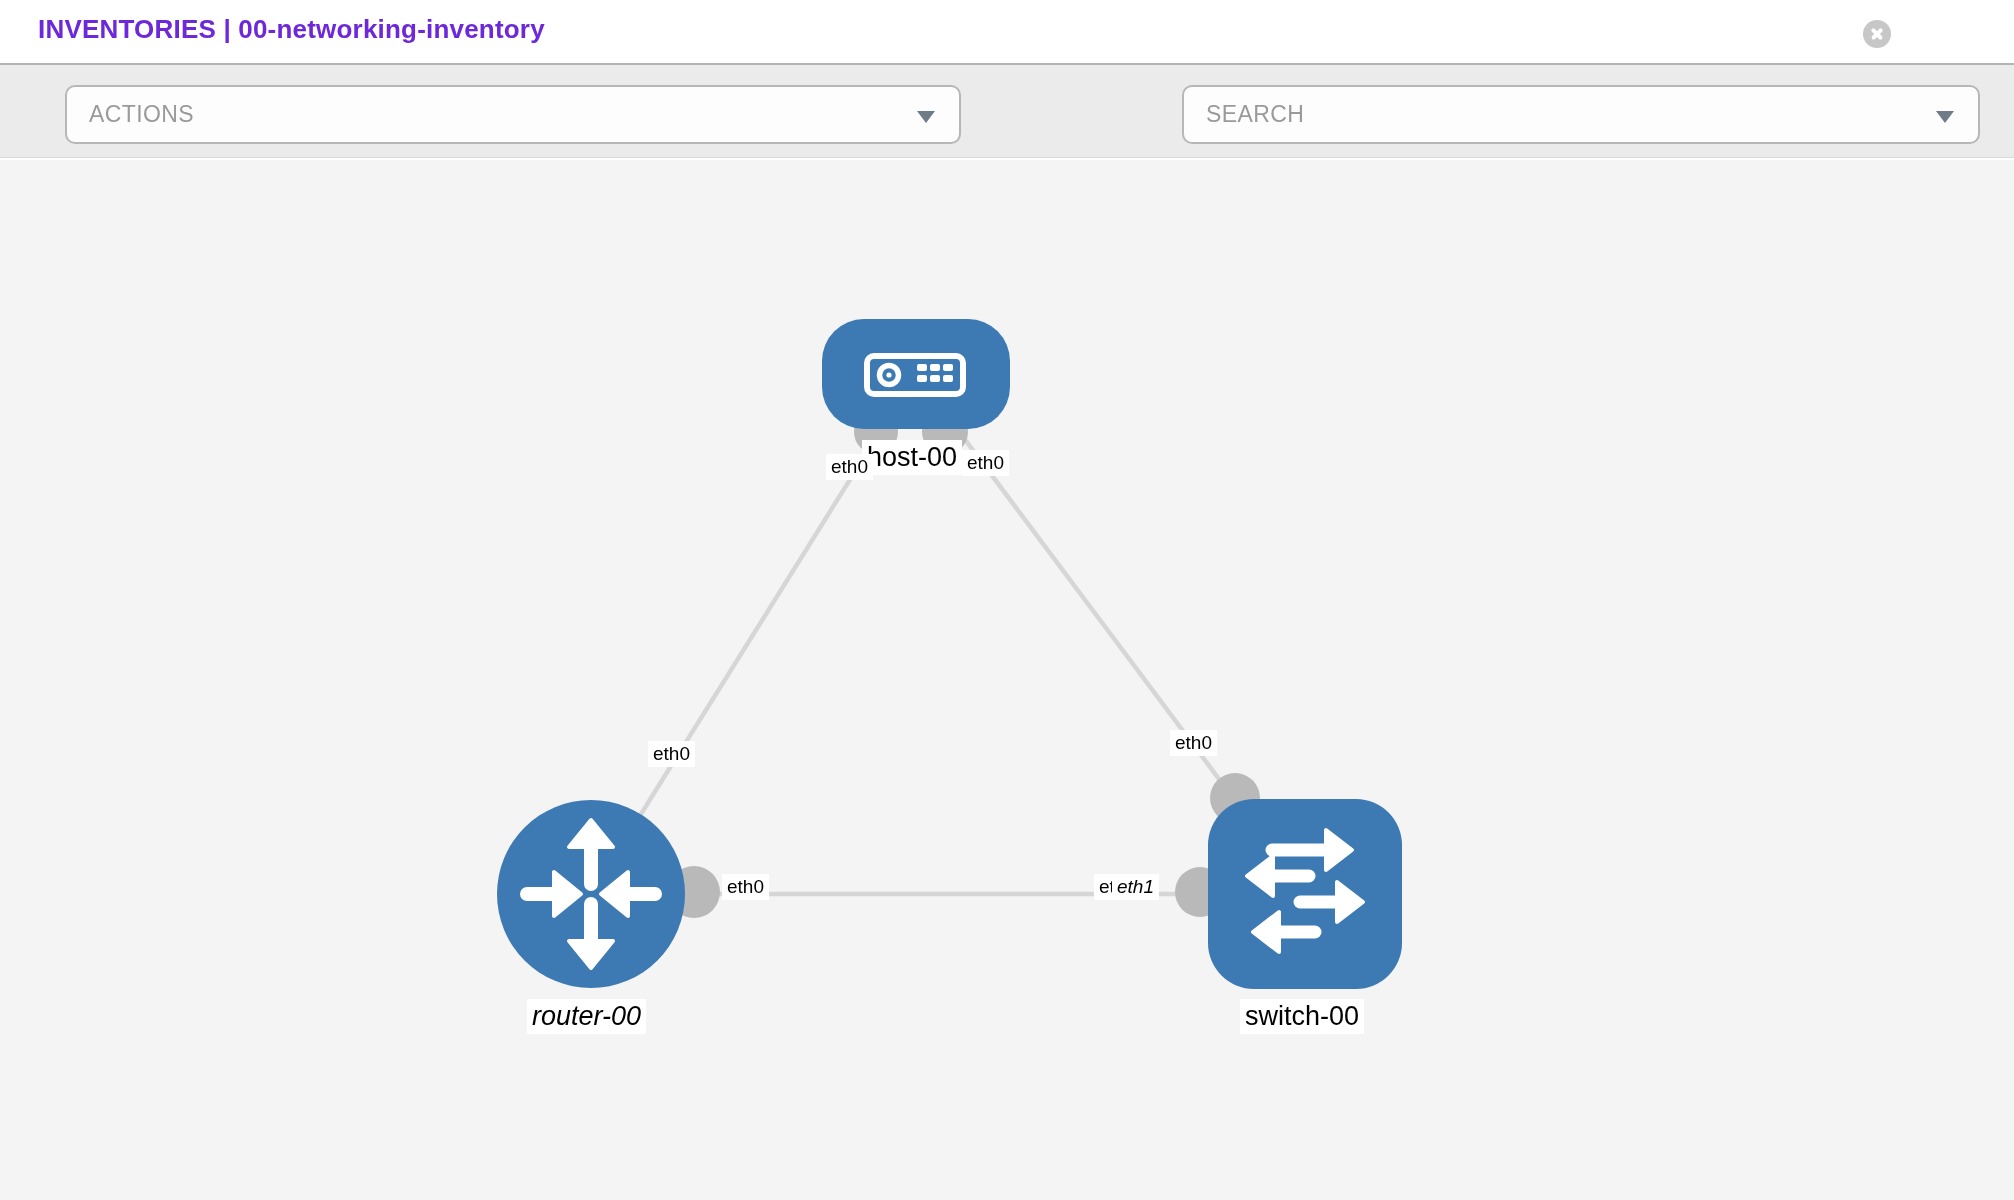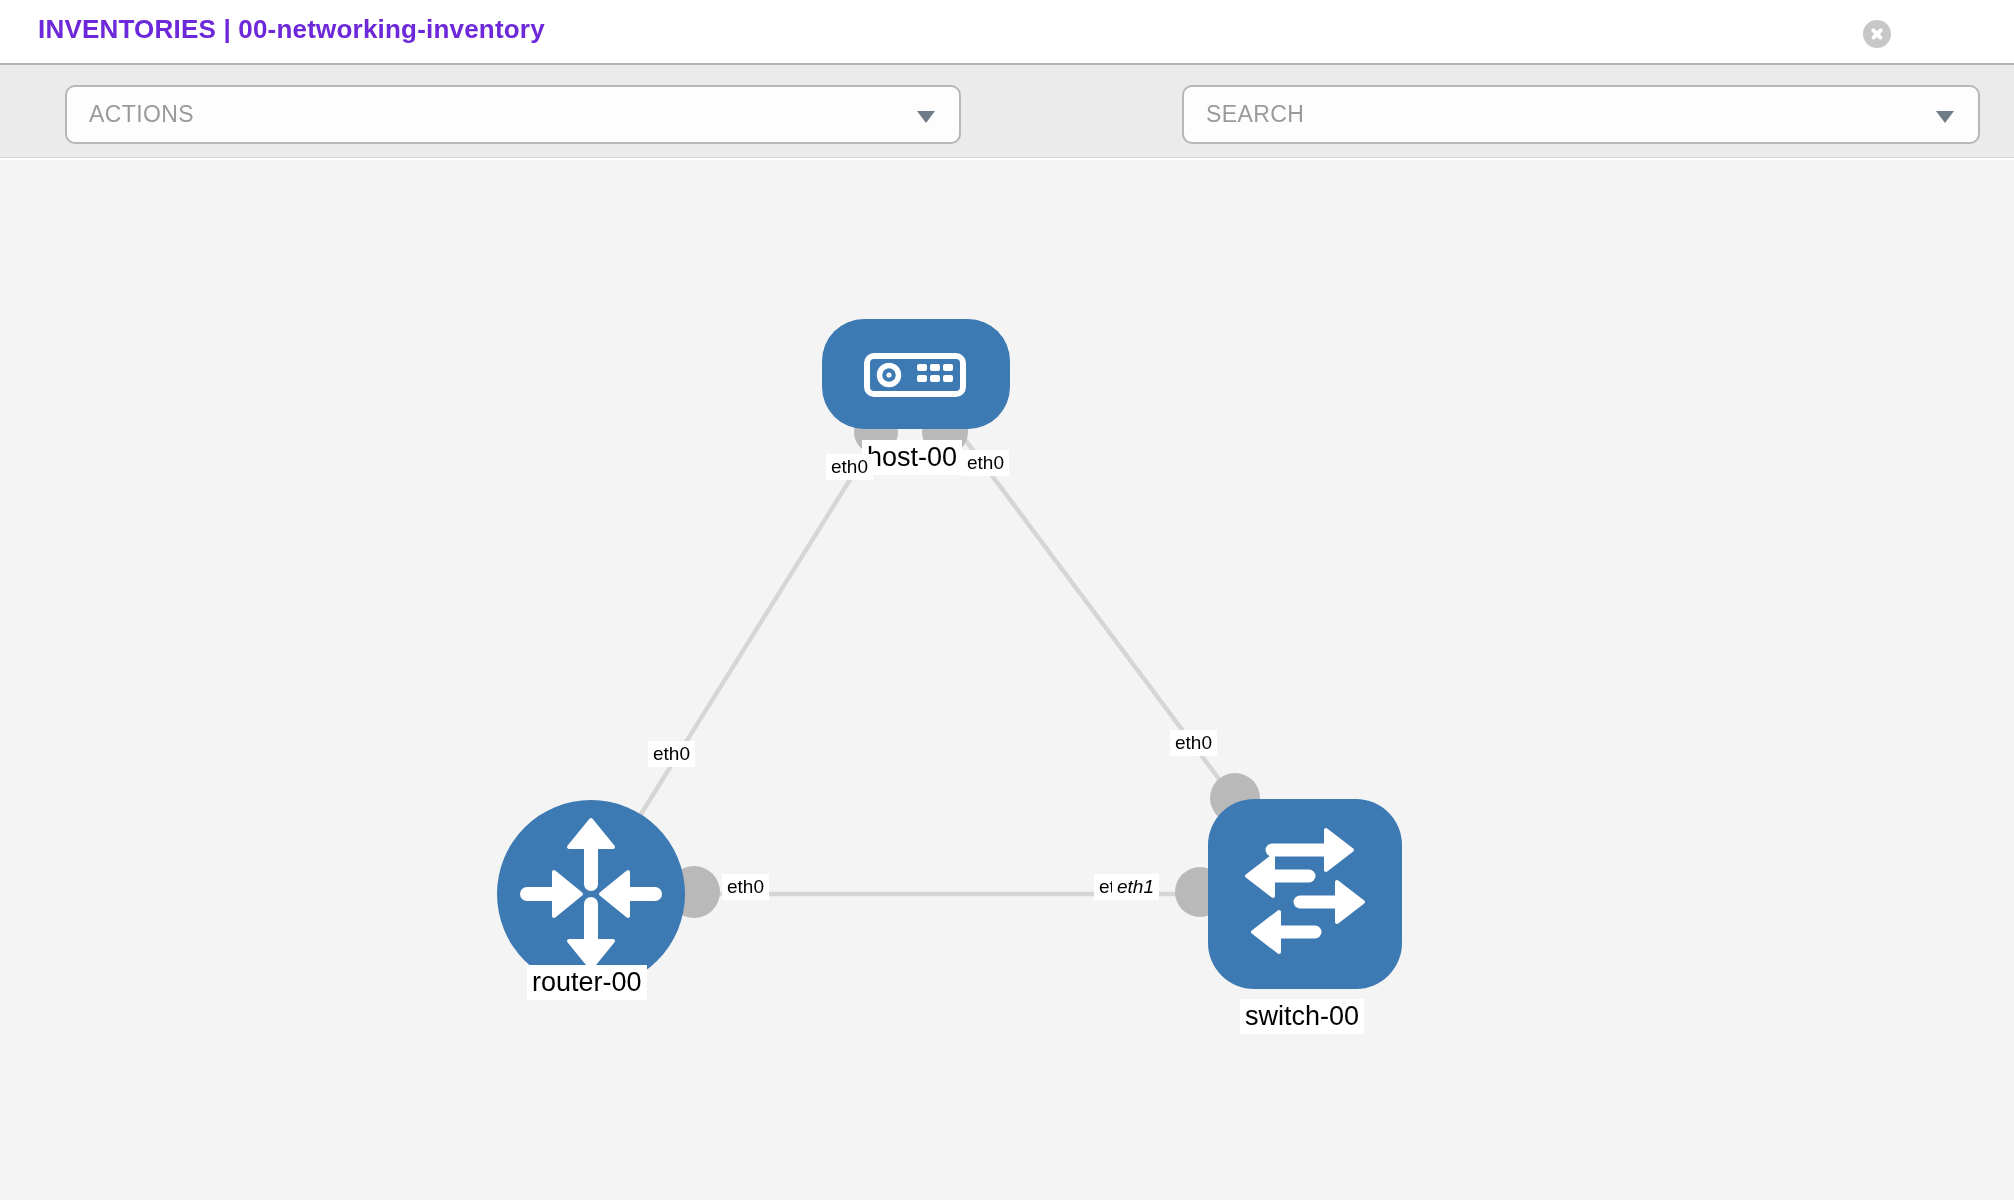--- a/index.html
+++ b/index.html
@@ -157,16 +157,16 @@
   <div class="chip iface-label" style="left:826px;top:294px;">eth0</div>
   <div class="chip iface-label" style="left:962px;top:290px;">eth0</div>
 
   <div class="chip iface-label" style="left:648px;top:581px;">eth0</div>
   <div class="chip iface-label" style="left:1170px;top:570px;">eth0</div>
 
   <div class="chip iface-label" style="left:722px;top:714px;">eth0</div>
   <div class="chip iface-label" style="left:1094px;top:714px;">eth0</div>
   <div class="chip iface-label" style="left:1112px;top:714px;font-style:italic;">eth1</div>
 
-  <div class="chip node-label" style="left:527px;top:805px;">router-00</div>
+  <div class="chip node-label" style="left:527px;top:839px;font-style:italic;">router-00</div>
   <div class="chip node-label" style="left:1240px;top:839px;">switch-00</div>
 
 </div>
 
 </body></html>

